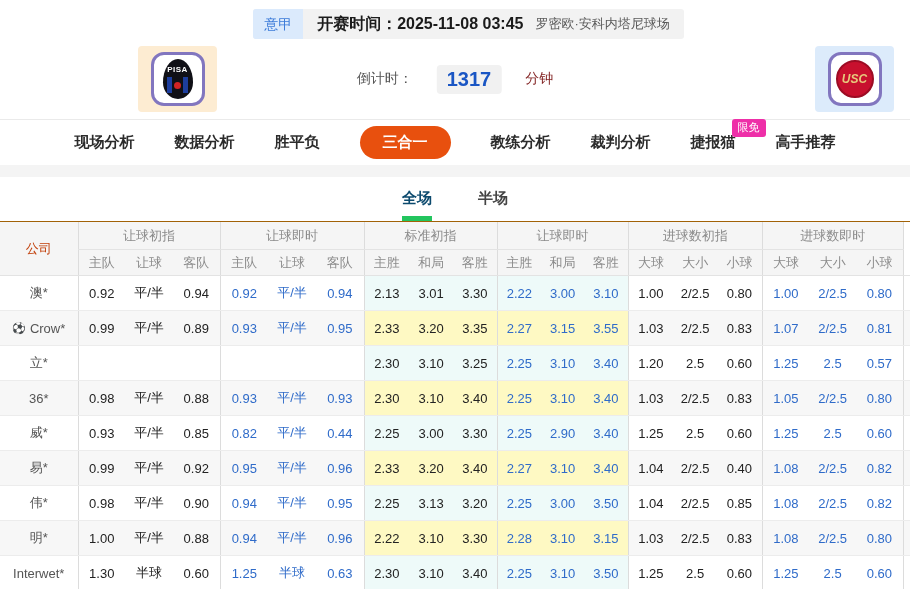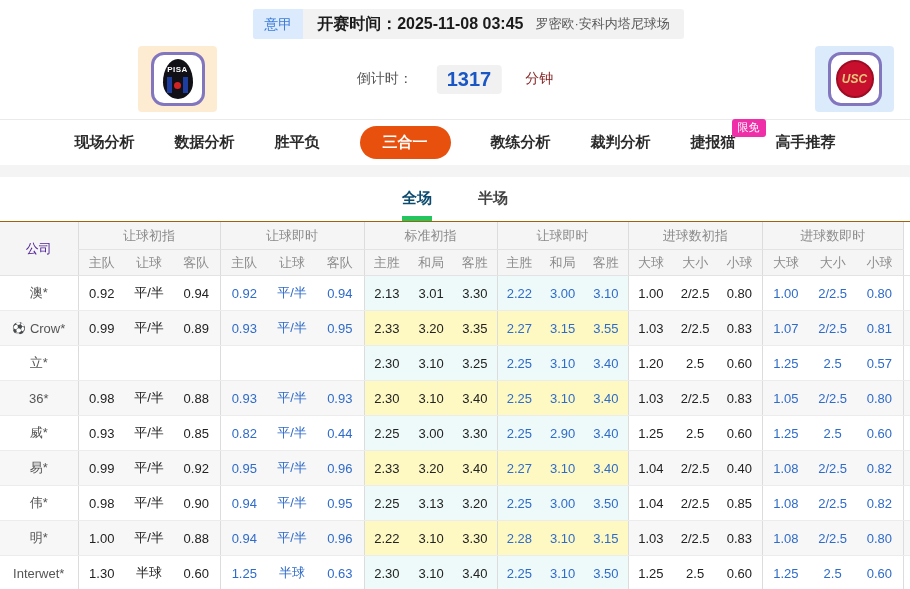--- a/index.html
+++ b/index.html
@@ -55,21 +55,21 @@
   .subtab { font-size:15px; font-weight:bold; color:#444; padding-bottom:11px; cursor:pointer; }
   .subtab.active { color:#0c4a6e; border-bottom:5px solid #22c55e; padding-bottom:8px; }
 
   
   table.odds { border-collapse:collapse; table-layout:fixed; width:910px; font-size:13px; }
   table.odds th, table.odds td { text-align:center; vertical-align:middle; padding:0; }
   thead th { background:#f5f5f5; color:#8b8b8b; font-weight:normal; }
   thead tr.groups th { height:28px; border-top:1px solid #a16207; }
   thead tr.cols th { height:26px;margin-left:40px; }
   thead th { border-bottom:1px solid #e3e3e3; }
-  th.company-h { color:#4c1d95; }
+  th.company-h { color:#c2410c; }
   .gb { border-left:1px solid #dcdcdc; }
   tbody td { height:35px; border-bottom:1px solid #ececec; color:#222; }
   tbody td.company { color:#555; }
   tbody tr.even td { background:#f7f7f7; }
   tbody td.std { background:#eefaf9; }
   tbody tr.even td.std { background:#fef9c3; }
   tbody td.blue { color:#2f6bc9; }
   td.sliver, th.sliver { background:inherit; }
   .ball { display:inline-block; margin-right:4px; font-size:11px; color:#333; vertical-align:1px; }
 </style>

